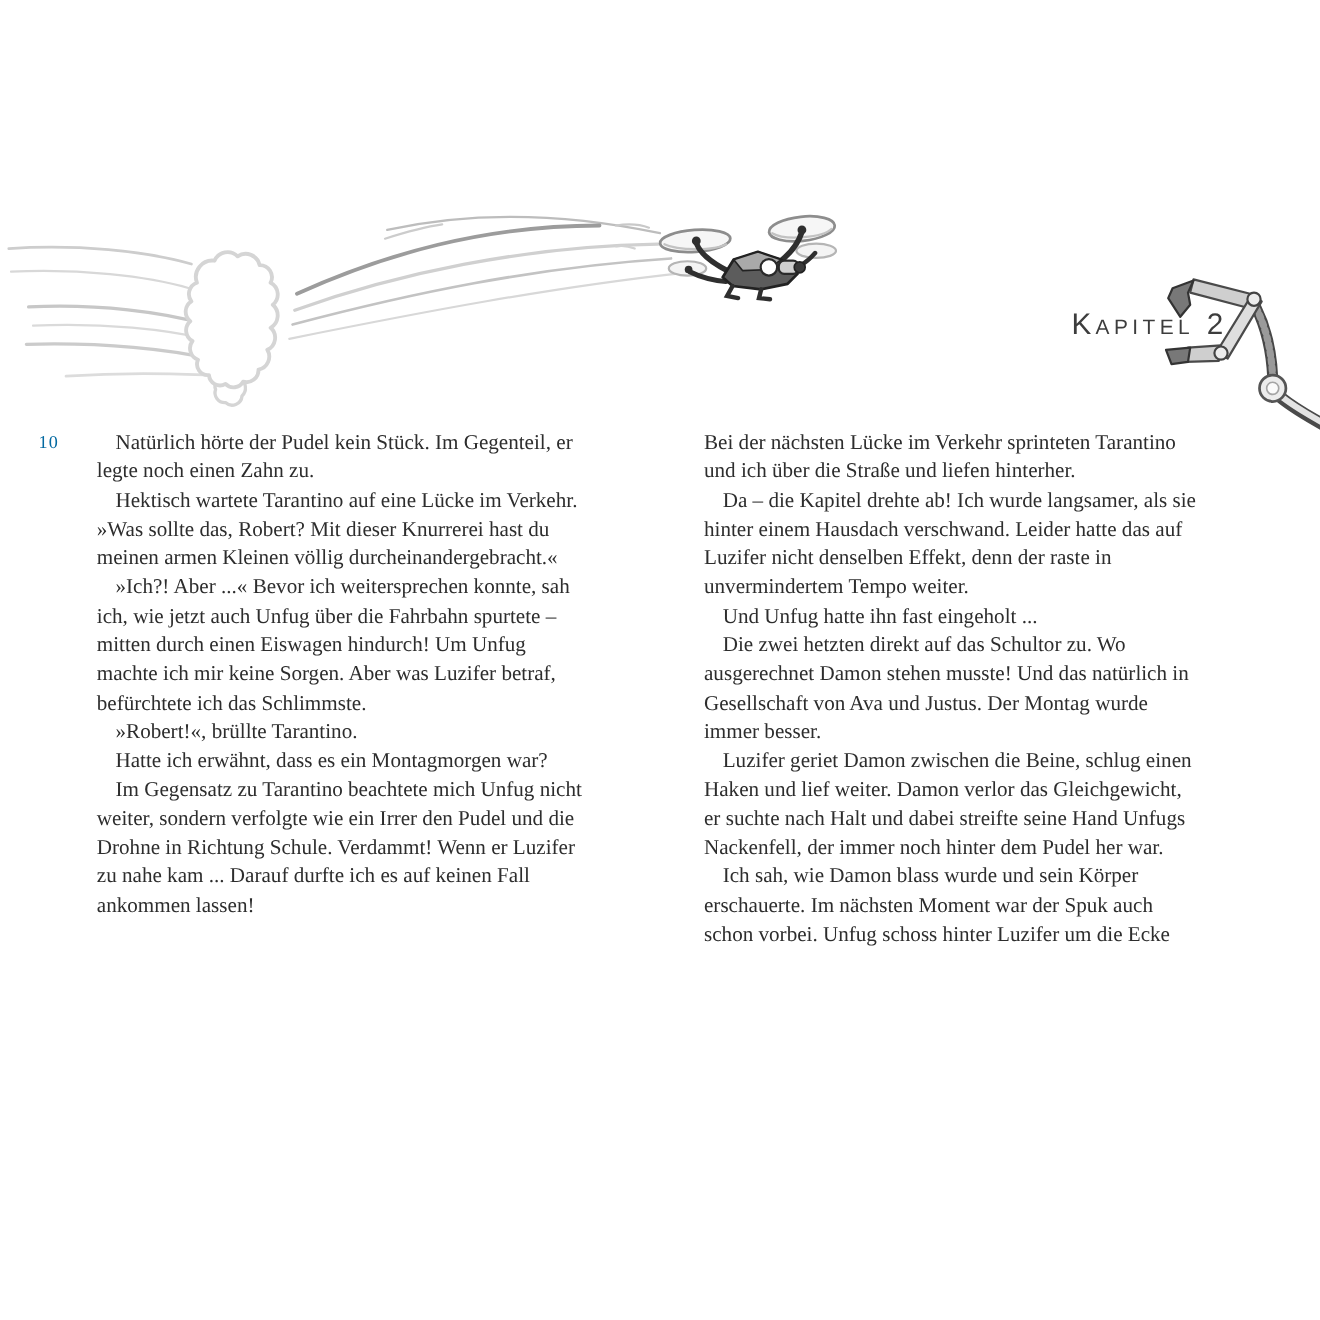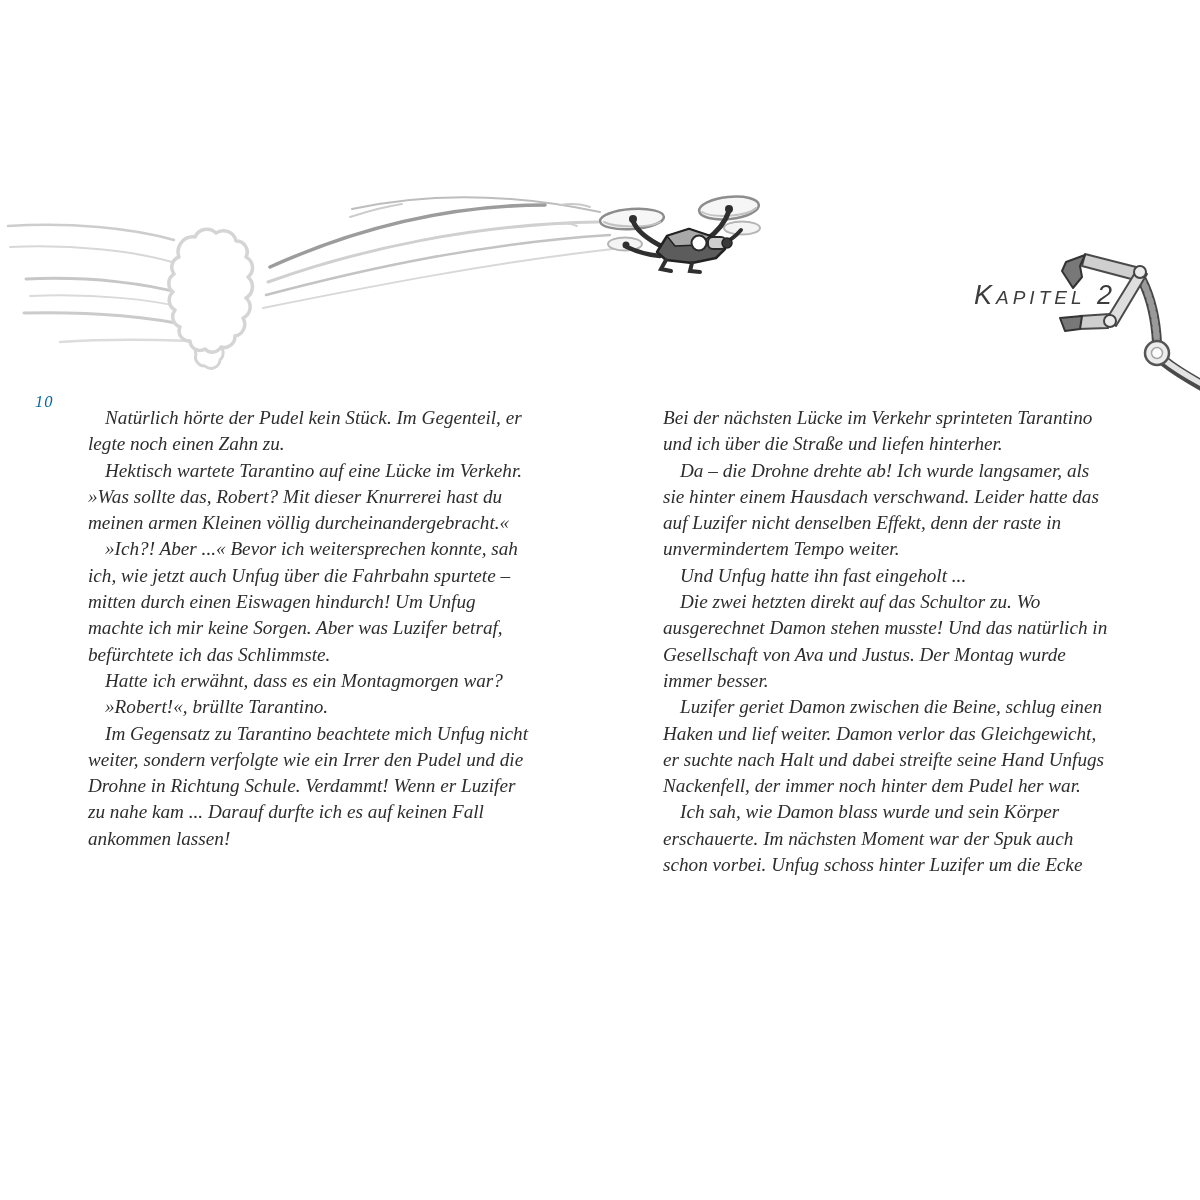--- a/index.html
+++ b/index.html
@@ -6,21 +6,20 @@
   html, body { background: #ffffff; }
   body {
     width: 1200px; height: 1200px;
     position: relative; overflow: hidden;
     font-family: "Liberation Serif", serif;
   }
   .spread {
     position: absolute; inset: 0;
     width: 1200px; height: 1200px;
     background: #ffffff;
-    font-style: italic;
   }
   .art-layer {
     position: absolute; left: 0; top: 0;
     width: 1200px; height: 1200px;
     pointer-events: none;
   }
   .page-number {
     position: absolute; left: 35px; top: 392px;
     font-size: 16.5px; color: #0369a1; letter-spacing: 1px;
   }
@@ -28,24 +27,24 @@
     position: absolute; left: 974px; top: 280px;
     font-family: "Liberation Sans", sans-serif;
     font-variant: small-caps;
     font-size: 27px; letter-spacing: 4px;
     color: #3d3d3d; font-weight: 400;
     white-space: nowrap;
   }
   .text-col {
     position: absolute; top: 390px;
     font-size: 19.2px; line-height: 26.3px;
-    color: #2d2d2d; text-align: left; margin-top: 15px;
+    color: #2d2d2d; text-align: left;
   }
   .text-col.left  { left: 88px;  width: 446px; }
-  .text-col.right { left: 663px; width: 448px; }
+  .text-col.right { left: 640px; width: 448px; }
   .text-col p { margin: 0; }
   .text-col p.indent { text-indent: 17px; }
 </style>
 </head>
 <body>
 
 <div class="spread">
 
   <svg class="art-layer" viewBox="0 0 1200 1200" xmlns="http://www.w3.org/2000/svg">
 
@@ -115,27 +114,27 @@
   </svg>
 
   <div class="chapter-heading">Kapitel 2</div>
 
   <div class="page-number">10</div>
 
   <div class="text-col left">
     <p class="indent">Natürlich hörte der Pudel kein Stück. Im Gegenteil, er legte noch einen Zahn zu.</p>
     <p class="indent">Hektisch wartete Tarantino auf eine Lücke im Verkehr. »Was sollte das, Robert? Mit dieser Knurrerei hast du meinen armen Kleinen völlig durcheinandergebracht.«</p>
     <p class="indent">»Ich?! Aber ...« Bevor ich weitersprechen konnte, sah ich, wie jetzt auch Unfug über die Fahrbahn spurtete – mitten durch einen Eiswagen hindurch! Um Unfug machte ich mir keine Sorgen. Aber was Luzifer betraf, befürchtete ich das Schlimmste.</p>
+    <p class="indent">»Robert!«, brüllte Tarantino.</p>
     <p class="indent">Hatte ich erwähnt, dass es ein Montagmorgen war?</p>
-    <p class="indent">»Robert!«, brüllte Tarantino.</p>
     <p class="indent">Im Gegensatz zu Tarantino beachtete mich Unfug nicht weiter, sondern verfolgte wie ein Irrer den Pudel und die Drohne in Richtung Schule. Verdammt! Wenn er Luzifer zu nahe kam ... Darauf durfte ich es auf keinen Fall ankommen lassen!</p>
   </div>
 
   <div class="text-col right">
     <p>Bei der nächsten Lücke im Verkehr sprinteten Tarantino und ich über die Straße und liefen hinterher.</p>
-    <p class="indent">Da – die Drohne drehte ab! Ich wurde langsamer, als sie hinter einem Hausdach verschwand. Leider hatte das auf Luzifer nicht denselben Effekt, denn der raste in unvermindertem Tempo weiter.</p>
+    <p class="indent">Da – die Kapitel drehte ab! Ich wurde langsamer, als sie hinter einem Hausdach verschwand. Leider hatte das auf Luzifer nicht denselben Effekt, denn der raste in unvermindertem Tempo weiter.</p>
     <p class="indent">Und Unfug hatte ihn fast eingeholt ...</p>
     <p class="indent">Die zwei hetzten direkt auf das Schultor zu. Wo ausgerechnet Damon stehen musste! Und das natürlich in Gesellschaft von Ava und Justus. Der Montag wurde immer besser.</p>
     <p class="indent">Luzifer geriet Damon zwischen die Beine, schlug einen Haken und lief weiter. Damon verlor das Gleichgewicht, er suchte nach Halt und dabei streifte seine Hand Unfugs Nackenfell, der immer noch hinter dem Pudel her war.</p>
     <p class="indent">Ich sah, wie Damon blass wurde und sein Körper erschauerte. Im nächsten Moment war der Spuk auch schon vorbei. Unfug schoss hinter Luzifer um die Ecke</p>
   </div>
 
 </div>
 
 </body></html>

